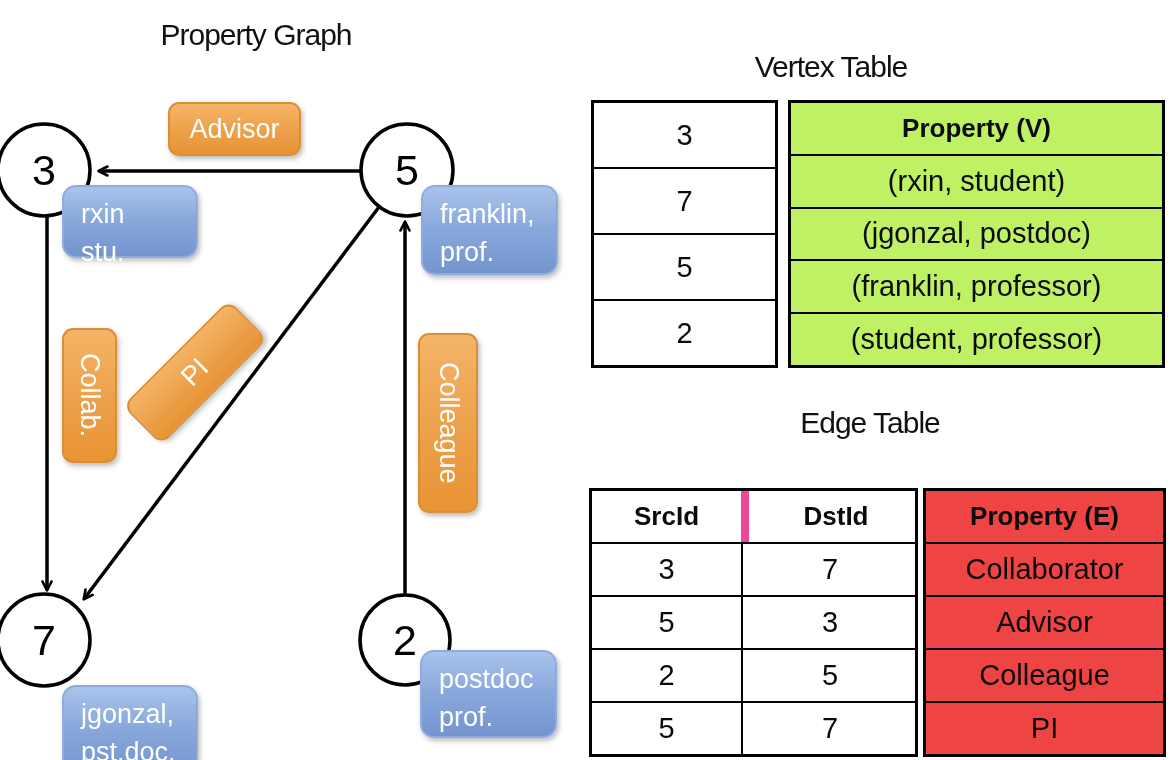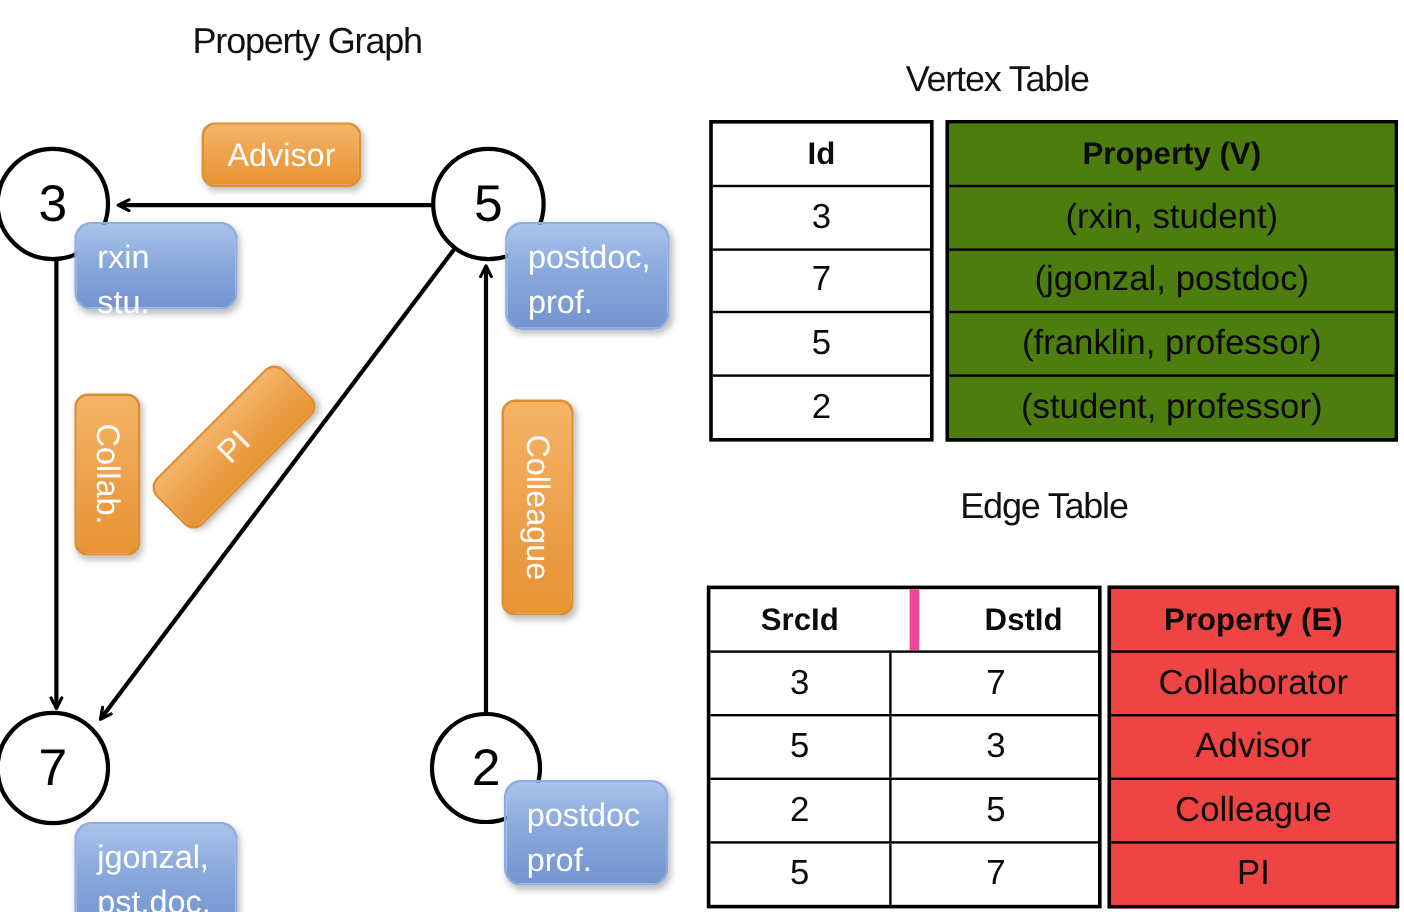--- a/index.html
+++ b/index.html
@@ -37,23 +37,23 @@
     position:absolute; display:flex; flex-direction:column;
     border:3px solid #000; box-sizing:border-box; background:#fff;
   }
   .tcell {
     flex:1; display:flex; align-items:center; justify-content:center;
     border-top:2px solid #000; font-size:29px; color:#0b0b0b; white-space:nowrap;
   }
   .tcell:first-child { border-top:none; }
   .tcell.hdr { font-weight:bold; font-size:26px; }
   .trow { flex:1; display:flex; border-top:2px solid #000; }
-  .trow:first-child { border-top:none;gap:17px; }
+  .trow:first-child { border-top:none; }
   .trow .tcell { flex:none; border-top:none; height:100%; }
-  .blue-fill { background:#4d7c0f; }
+  .blue-fill { background:#bef264; }
   .tan-fill  { background:#ef4444; }
 </style>
 </head>
 <body>
 
 <div id="stage">
 
   <div class="title" style="left:0; top:18; left:0px; top:18px; width:512px;">Property Graph</div>
   <div class="title" style="left:585px; top:18px; width:492px;margin-top:32px;">Vertex Table</div>
   <div class="title" style="left:625px; top:406px; width:490px;">Edge Table</div>
@@ -79,29 +79,28 @@
   <div class="node-num" style="left:-2px; top:594px; width:92px; height:92px;">7</div>
   <div class="node-num" style="left:360px; top:595px; width:90px; height:90px;">2</div>
 
   <div class="ecard" style="left:168px; top:102px; width:133px; height:54px;">Advisor</div>
   <div class="ecard vert" style="left:62px; top:328px; width:55px; height:135px;">Collab.</div>
   <div class="ecard" style="left:120px; top:345px; width:150px; height:55px; transform:rotate(-45deg);">PI</div>
   <div class="ecard vert" style="left:418px; top:333px; width:60px; height:180px;">Colleague</div>
 
   <div class="vcard" style="left:62px;  top:185px; width:136px; height:73px;">rxin
 stu.</div>
-  <div class="vcard" style="left:421px; top:185px; width:137px; height:90px;">postdoc,
+  <div class="vcard" style="left:421px; top:185px; width:137px; height:90px;">franklin,
 prof.</div>
   <div class="vcard" style="left:62px;  top:685px; width:136px; height:90px;">jgonzal,
 pst.doc.</div>
   <div class="vcard" style="left:420px; top:650px; width:137px; height:88px;">postdoc
 prof.</div>
 
   <div class="tcol" style="left:591px; top:100px; width:187px; height:268px;">
-    <div class="tcell hdr">Id</div>
     <div class="tcell">3</div>
     <div class="tcell">7</div>
     <div class="tcell">5</div>
     <div class="tcell">2</div>
   </div>
   <div class="tcol blue-fill" style="left:788px; top:100px; width:377px; height:268px;">
     <div class="tcell hdr blue-fill">Property (V)</div>
     <div class="tcell blue-fill">(rxin, student)</div>
     <div class="tcell blue-fill">(jgonzal, postdoc)</div>
     <div class="tcell blue-fill">(franklin, professor)</div>

